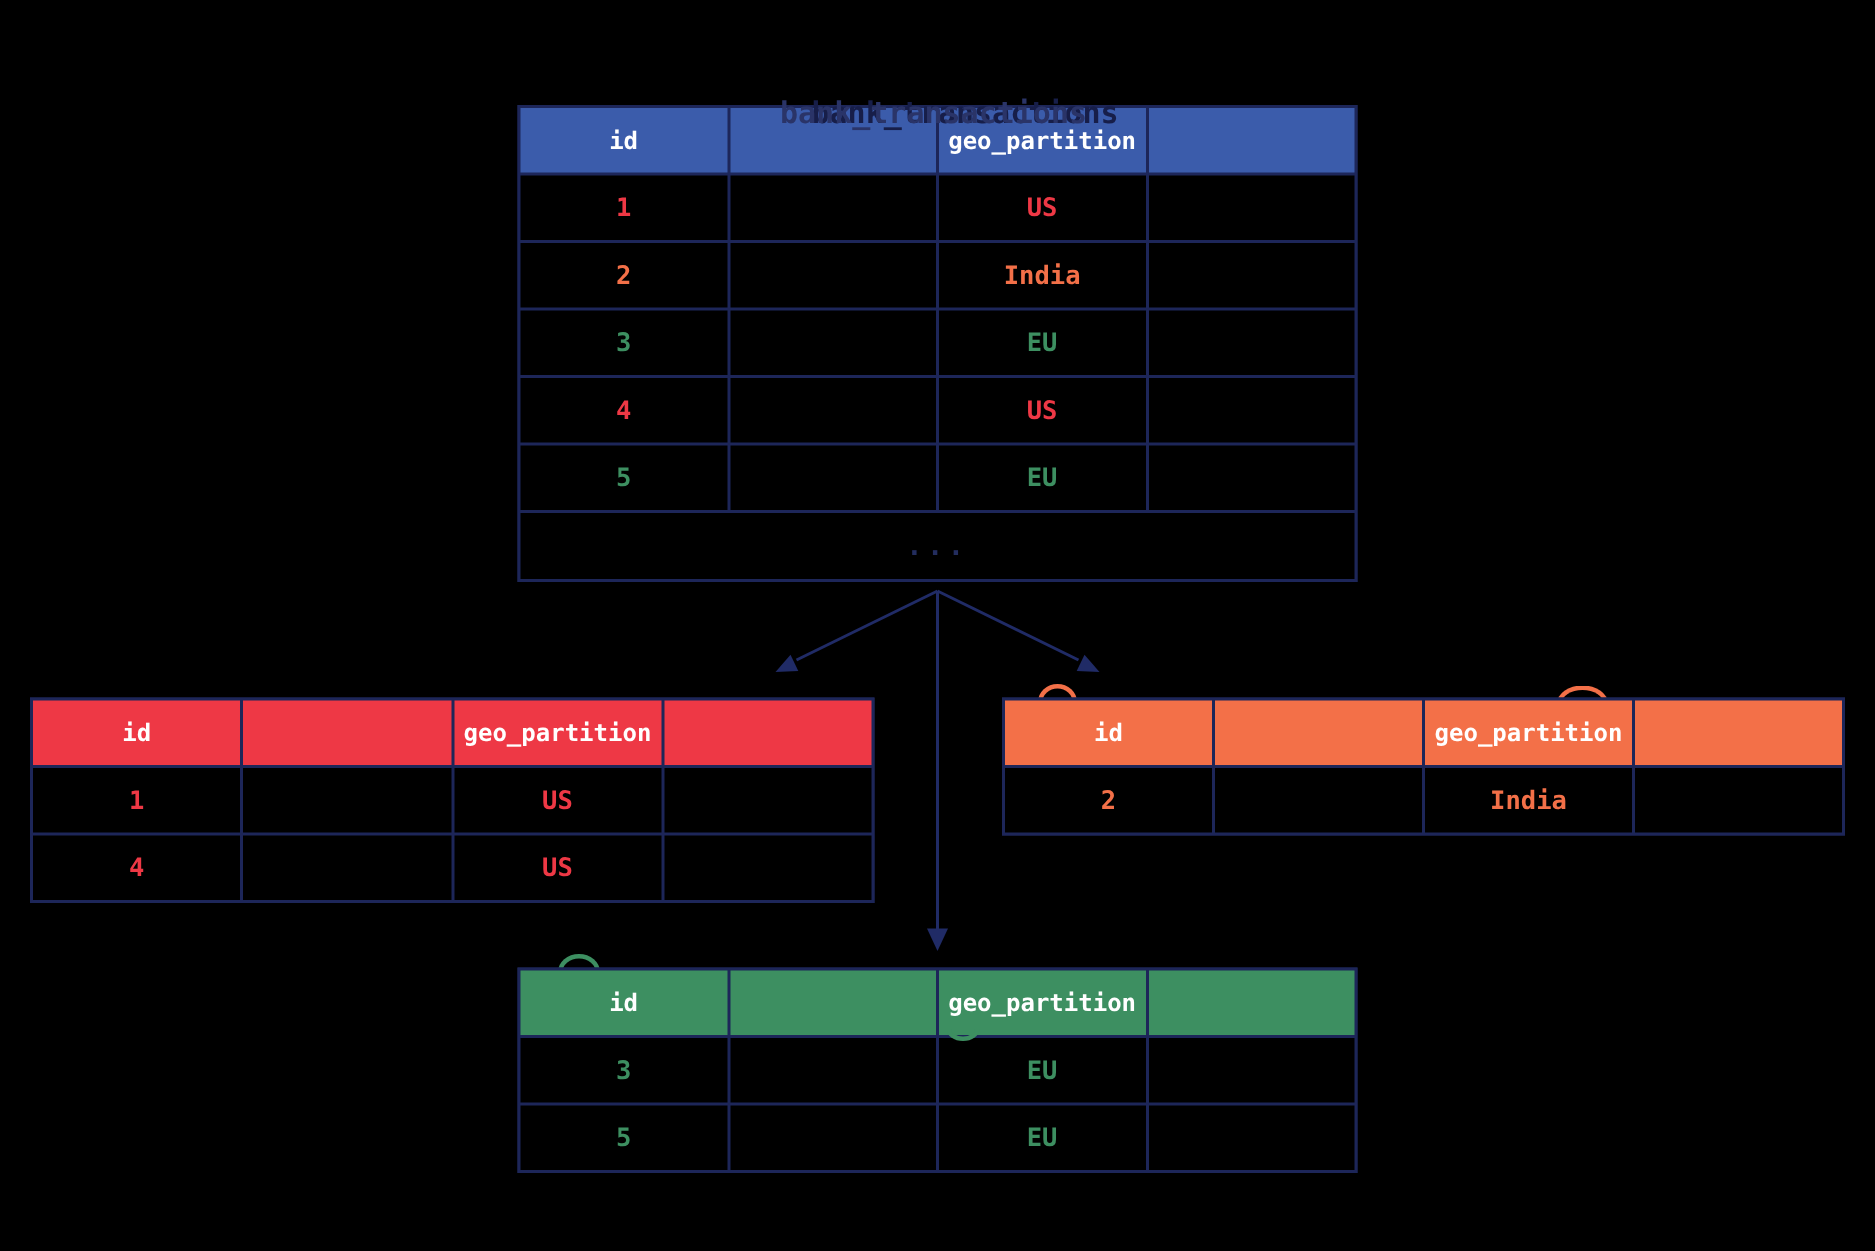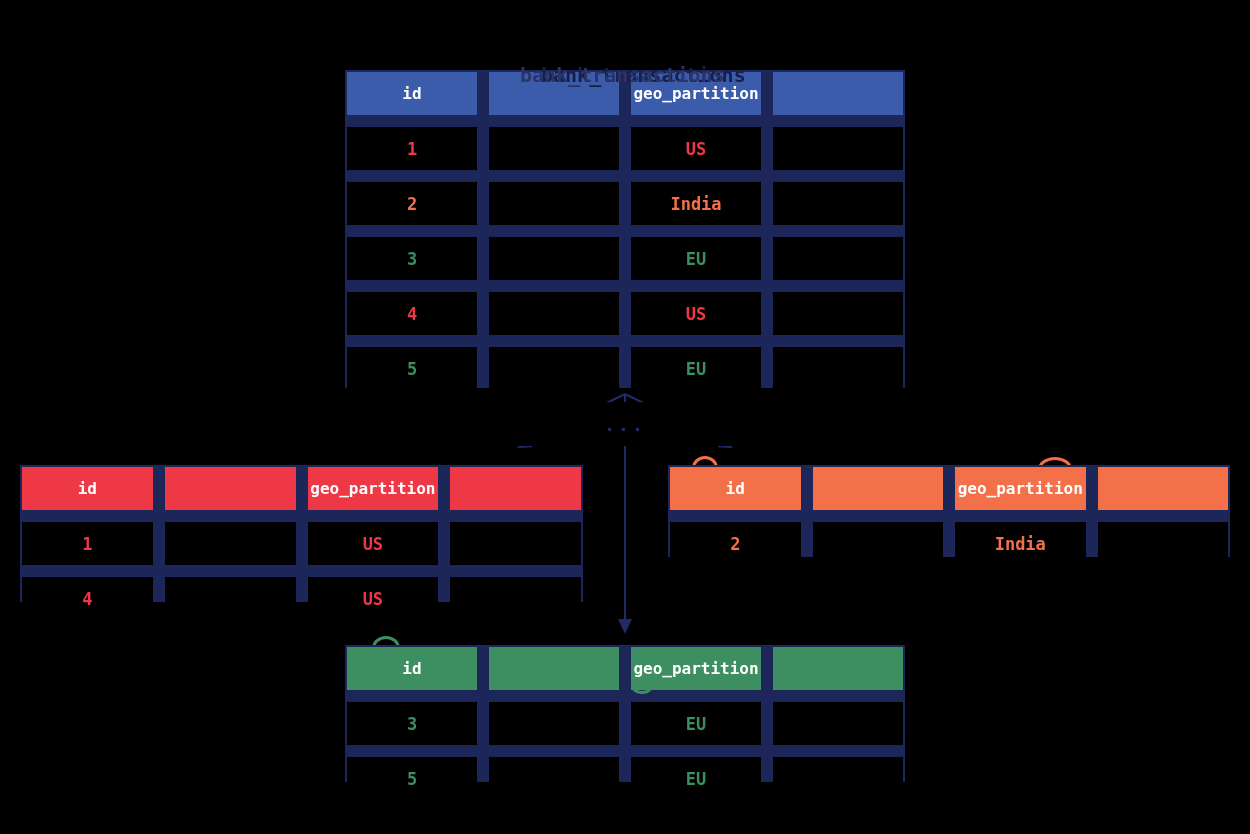--- a/index.html
+++ b/index.html
@@ -17,21 +17,21 @@
   .abs{position:absolute;}
 
   
   .diagram-title{left:520px;top:32px;width:260px;height:28px;z-index:3;margin-top:31px;}
   .diagram-title span{position:absolute;top:0;font-size:20px;font-weight:bold;white-space:nowrap;}
   .title-main{left:0;color:var(--title);}
   .title-ghost{left:21px;color:var(--title-ghost);mix-blend-mode:screen;}
 
   
   .ptable{
-    display:grid;gap:12px;border:2px solid var(--line);
+    display:grid;gap:2px;border:2px solid var(--line);
     background:var(--line);z-index:1;
     grid-template-columns:1fr 1fr 1fr 1fr;
   }
   .cell{
     background:var(--background);
     display:flex;align-items:center;justify-content:center;
     font-weight:bold;font-size:17px;
   }
   .hcell{color:var(--header-text);font-size:16px;}
   .main-table .hcell,.eu-table .hcell{}

